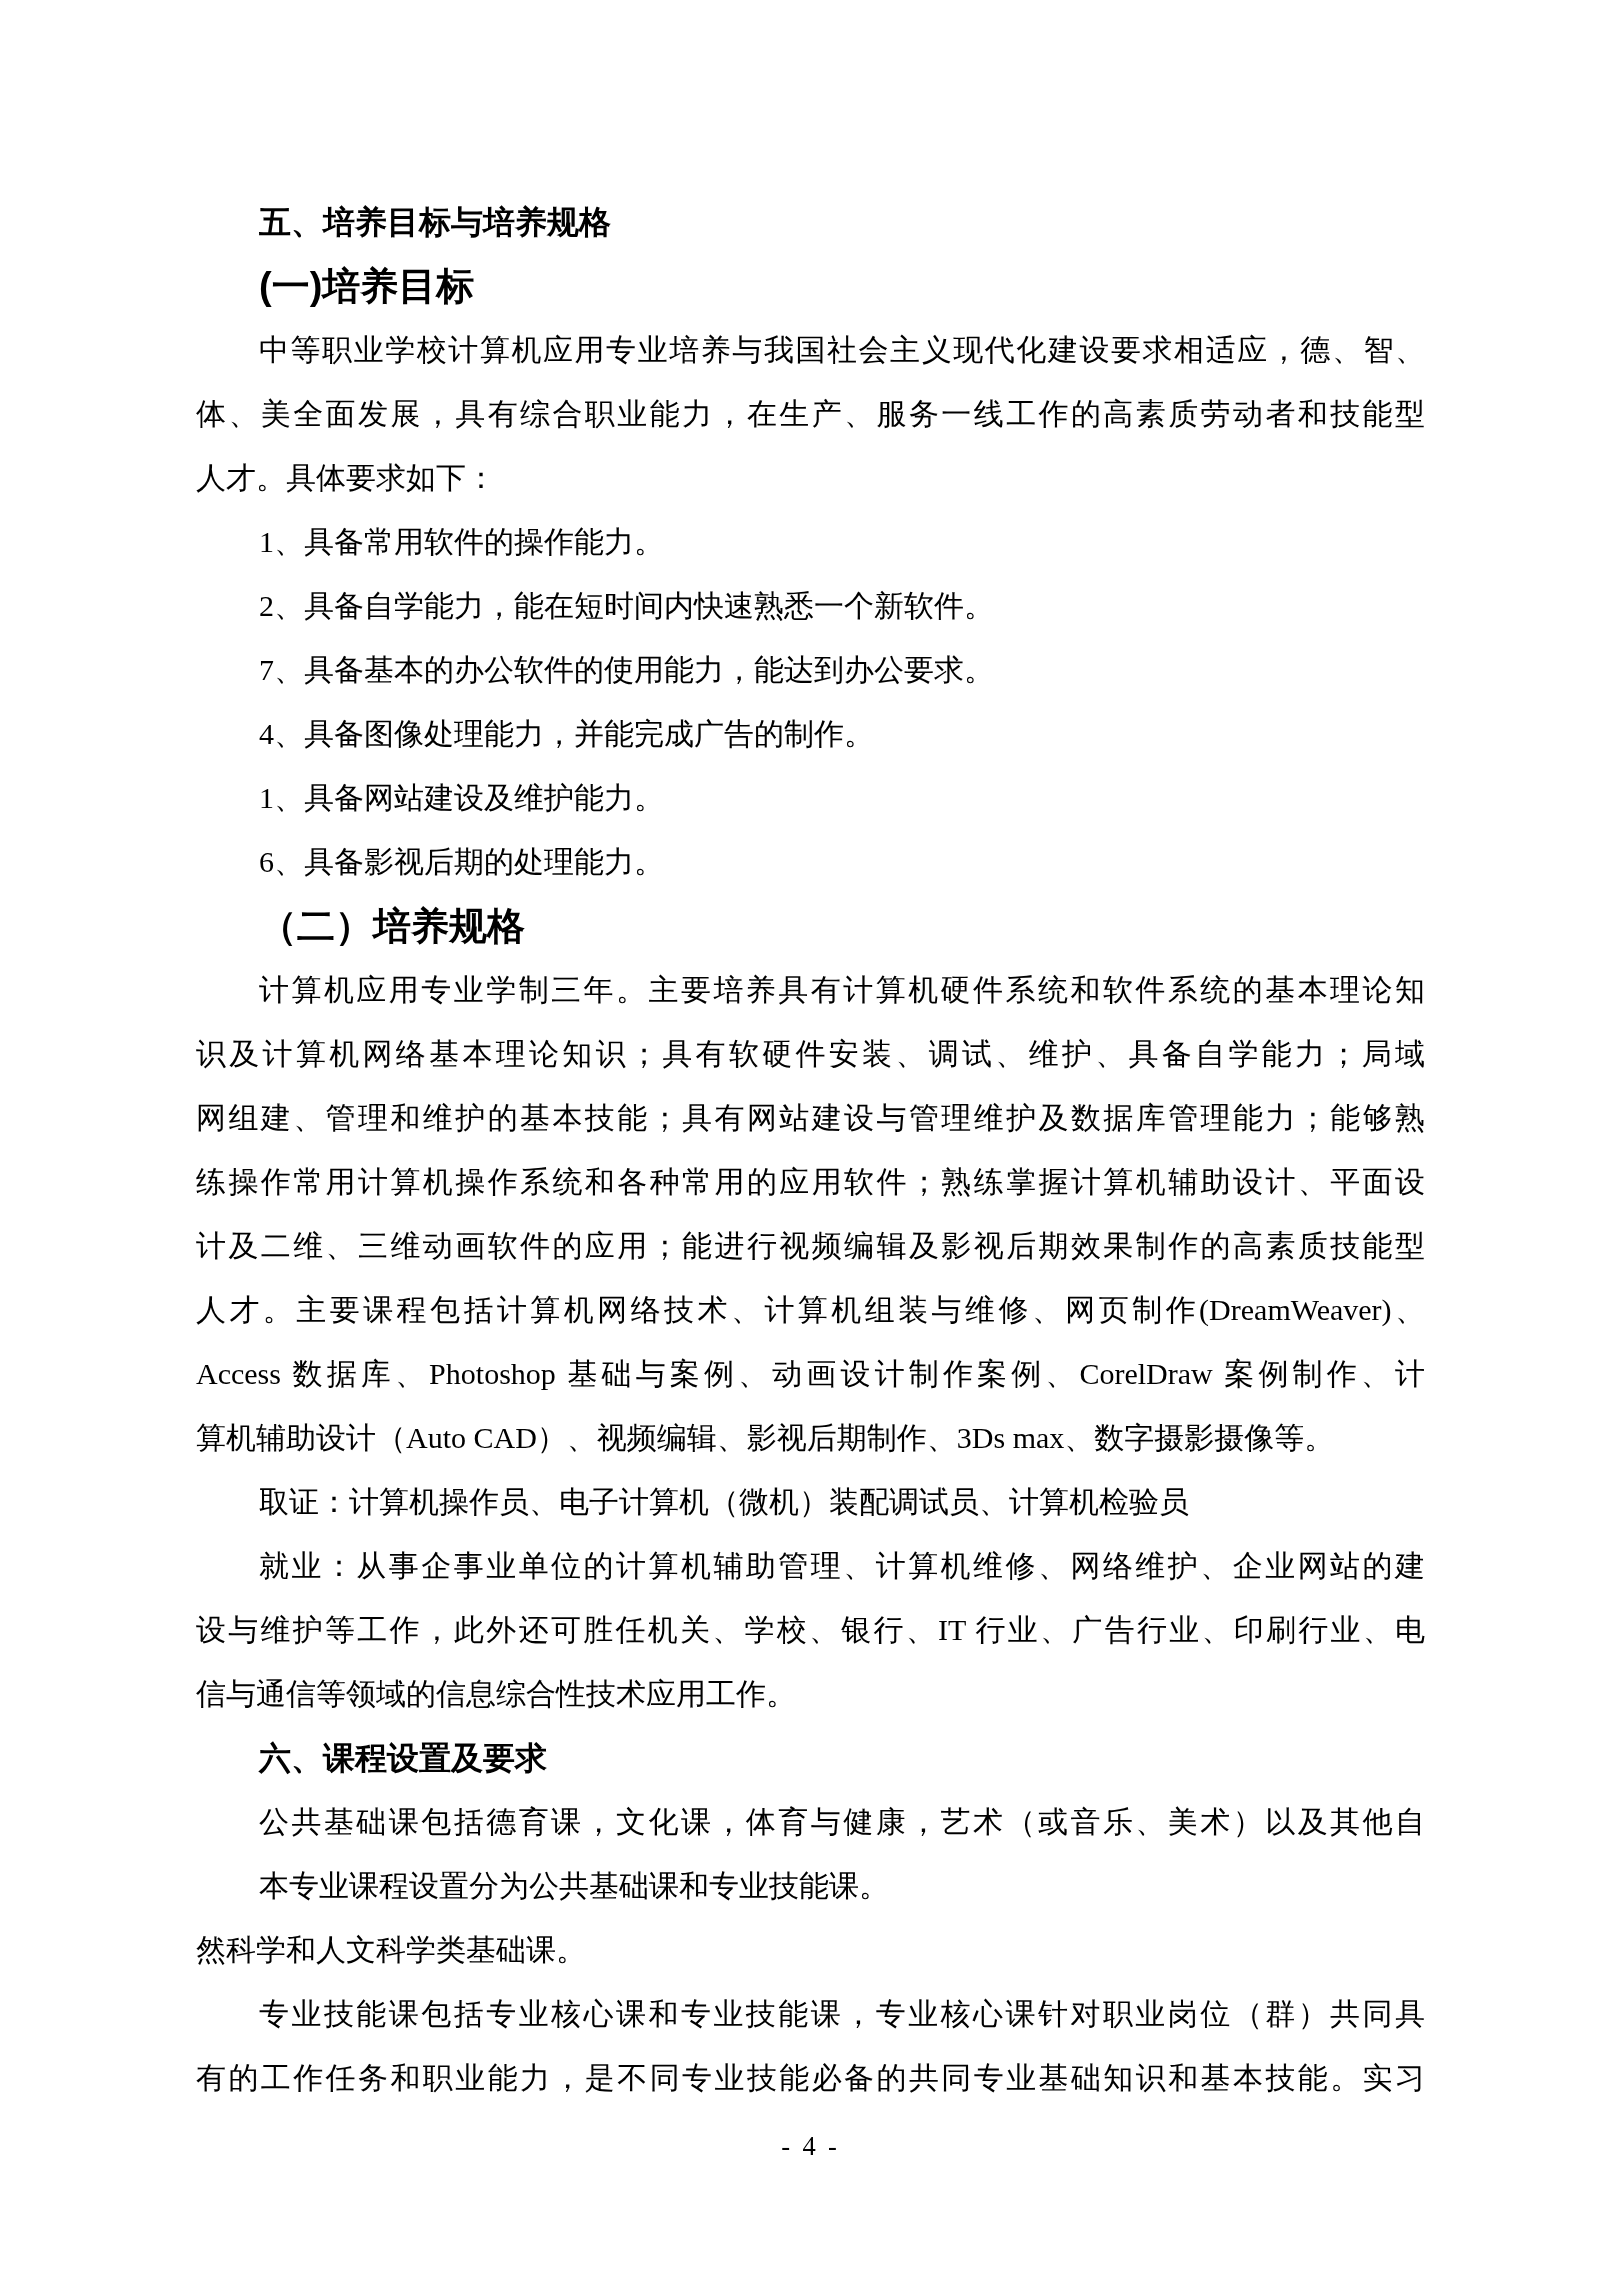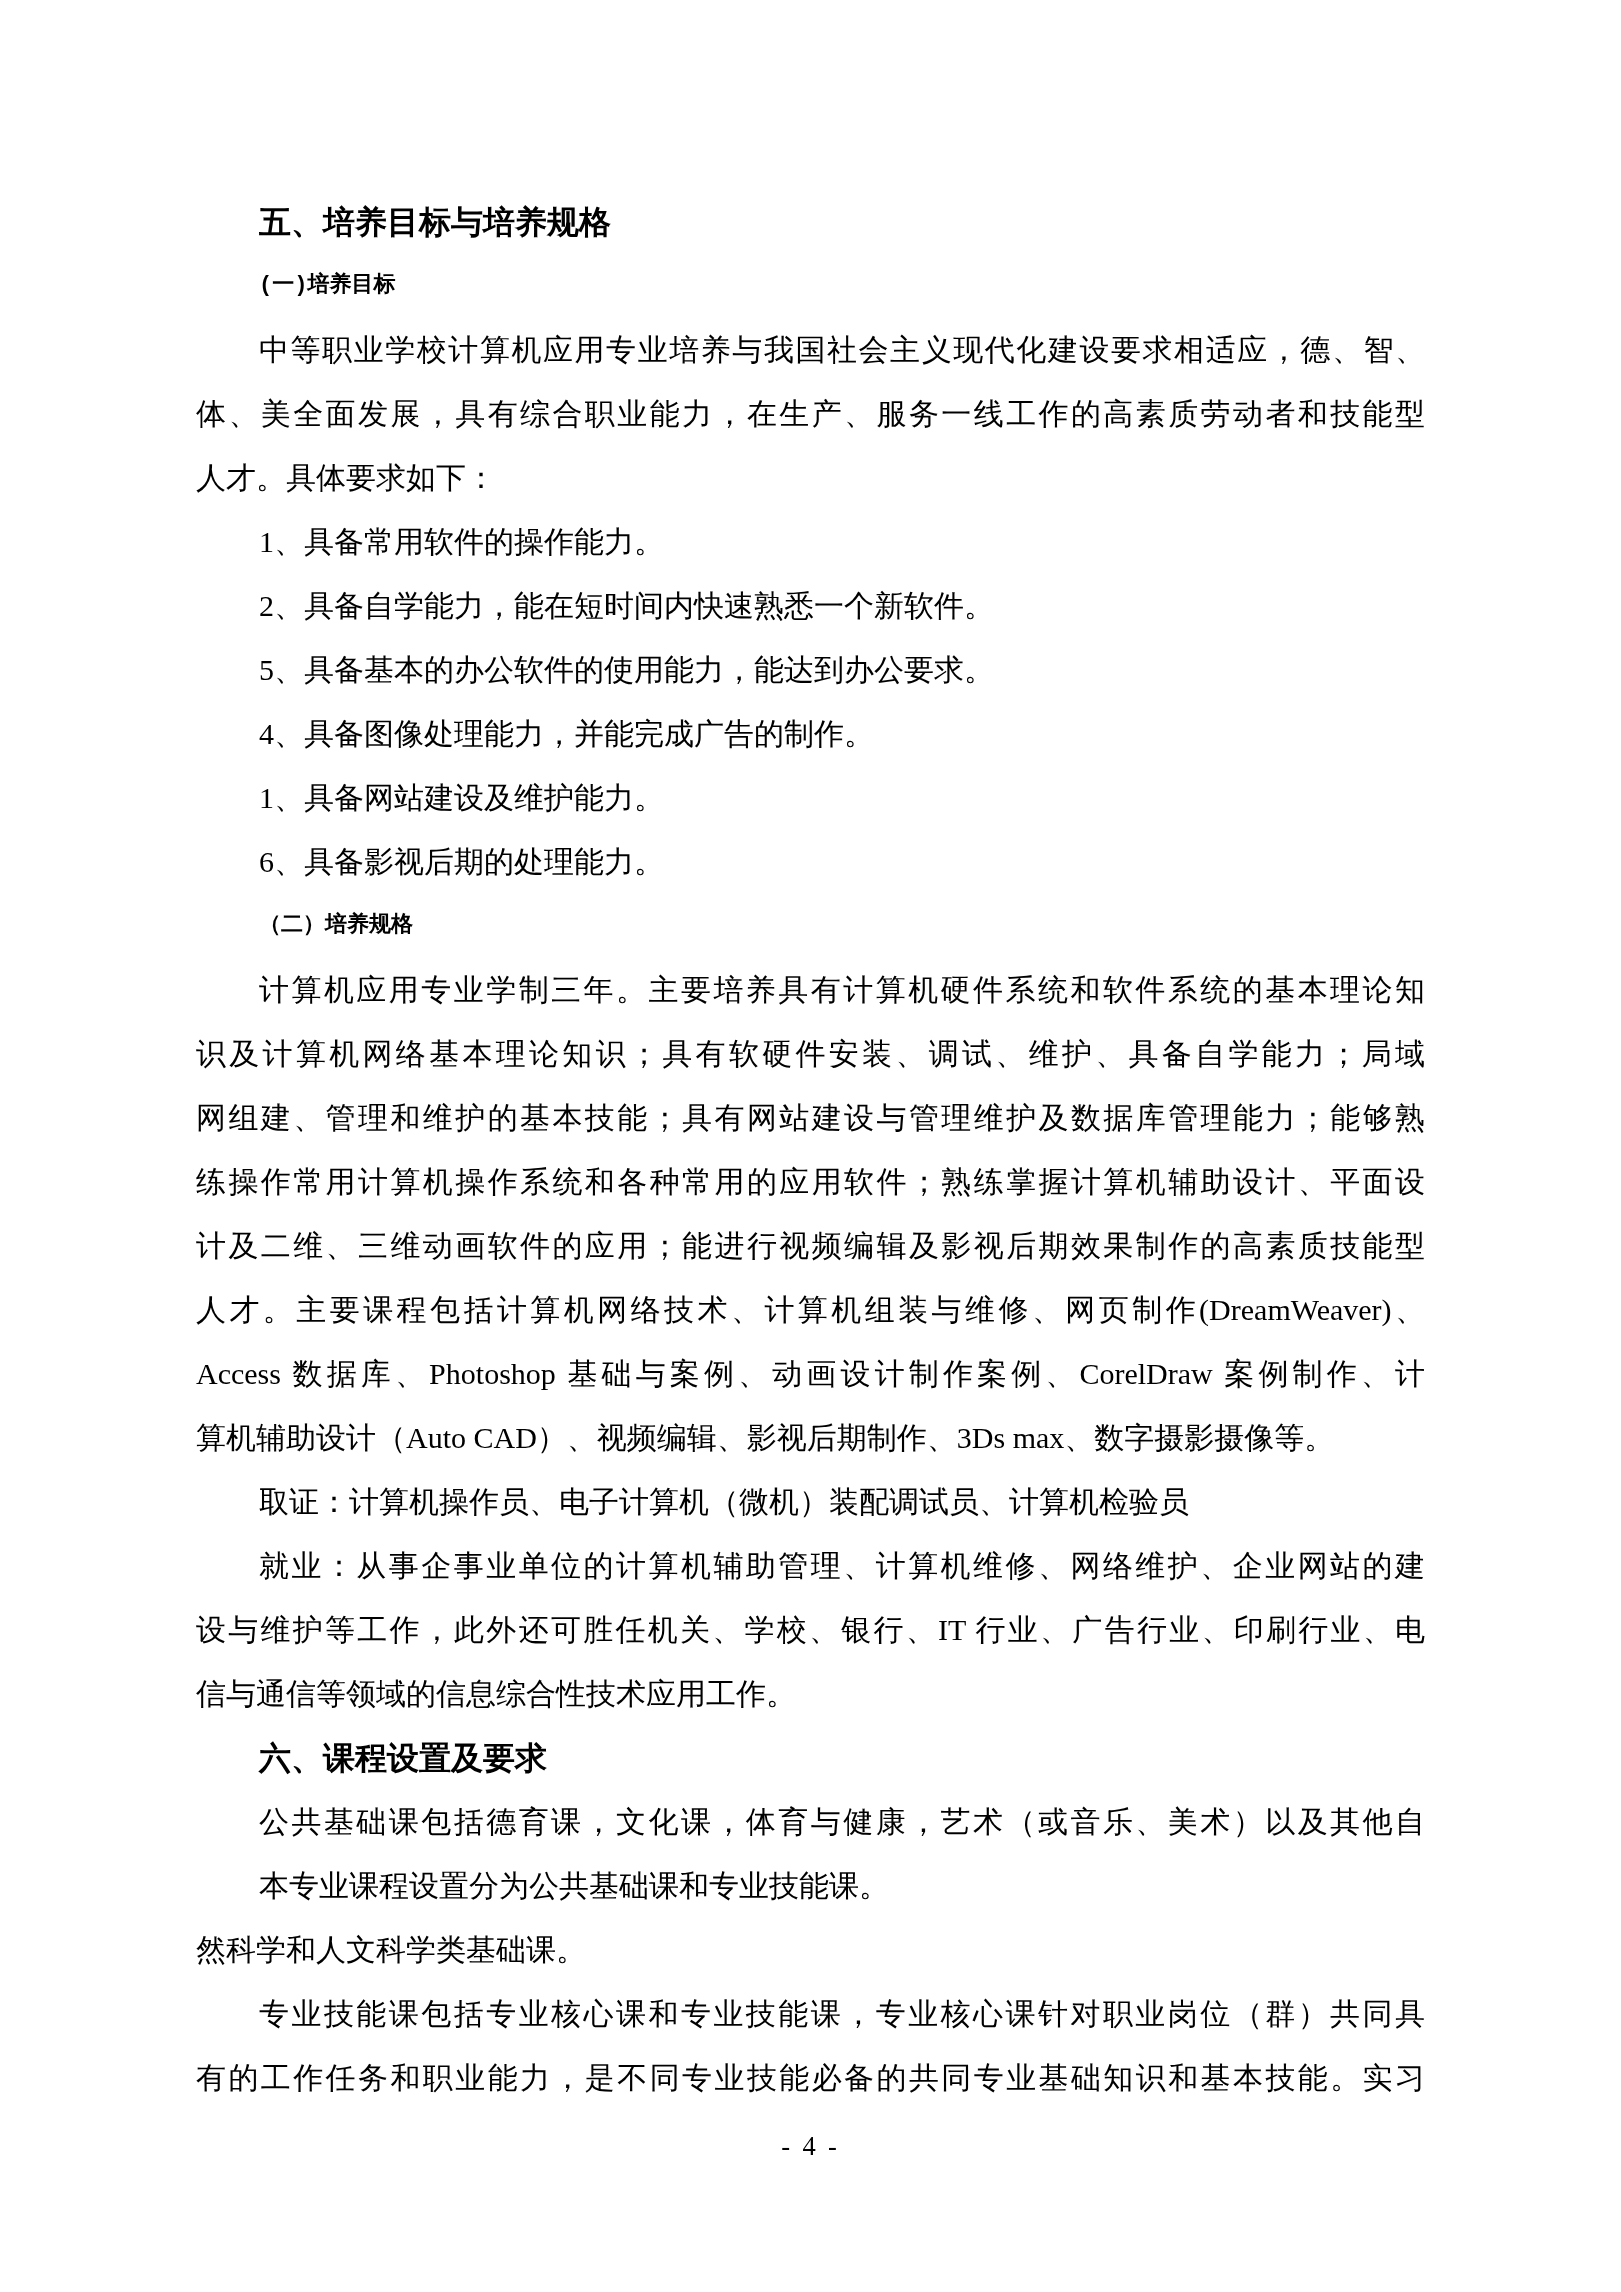--- a/index.html
+++ b/index.html
@@ -36,23 +36,23 @@
     text-align: justify;
     text-align-last: justify;
     text-justify: inter-character;
   }
   .h1 {
     font-family: "Liberation Sans", "DejaVu Sans", sans-serif;
     font-weight: 700;
     font-size: 32px;
   }
   .h2 {
-    font-family: Liberation Mono, monospace;
+    font-family: Liberation Sans, sans-serif;
     font-weight: 700;
-    font-size: 22px;
+    font-size: 38px;
   }
   .pagenum {
     margin-top: 11.8px;
     height: 49px;
     line-height: 49px;
     text-align: center;
     font-size: 26.5px;
     font-family: "Liberation Serif", "DejaVu Serif", serif;
     letter-spacing: 2.9px;
   }
@@ -62,21 +62,21 @@
 
 <div class="page">
   <div class="content">
     <div class="line h1 indent">五、培养目标与培养规格</div>
     <div class="line h2 indent">(一)培养目标</div>
     <div class="line indent fill">中等职业学校计算机应用专业培养与我国社会主义现代化建设要求相适应，德、智、</div>
     <div class="line fill">体、美全面发展，具有综合职业能力，在生产、服务一线工作的高素质劳动者和技能型</div>
     <div class="line">人才。具体要求如下：</div>
     <div class="line indent">1、具备常用软件的操作能力。</div>
     <div class="line indent">2、具备自学能力，能在短时间内快速熟悉一个新软件。</div>
-    <div class="line indent">5、具备基本的办公软件的使用能力，能达到办公要求。</div>
+    <div class="line indent">7、具备基本的办公软件的使用能力，能达到办公要求。</div>
     <div class="line indent">4、具备图像处理能力，并能完成广告的制作。</div>
     <div class="line indent">1、具备网站建设及维护能力。</div>
     <div class="line indent">6、具备影视后期的处理能力。</div>
     <div class="line h2 indent">（二）培养规格</div>
     <div class="line indent fill">计算机应用专业学制三年。主要培养具有计算机硬件系统和软件系统的基本理论知</div>
     <div class="line fill">识及计算机网络基本理论知识；具有软硬件安装、调试、维护、具备自学能力；局域</div>
     <div class="line fill">网组建、管理和维护的基本技能；具有网站建设与管理维护及数据库管理能力；能够熟</div>
     <div class="line fill">练操作常用计算机操作系统和各种常用的应用软件；熟练掌握计算机辅助设计、平面设</div>
     <div class="line fill">计及二维、三维动画软件的应用；能进行视频编辑及影视后期效果制作的高素质技能型</div>
     <div class="line fill">人才。主要课程包括计算机网络技术、计算机组装与维修、网页制作(DreamWeaver)、</div>

